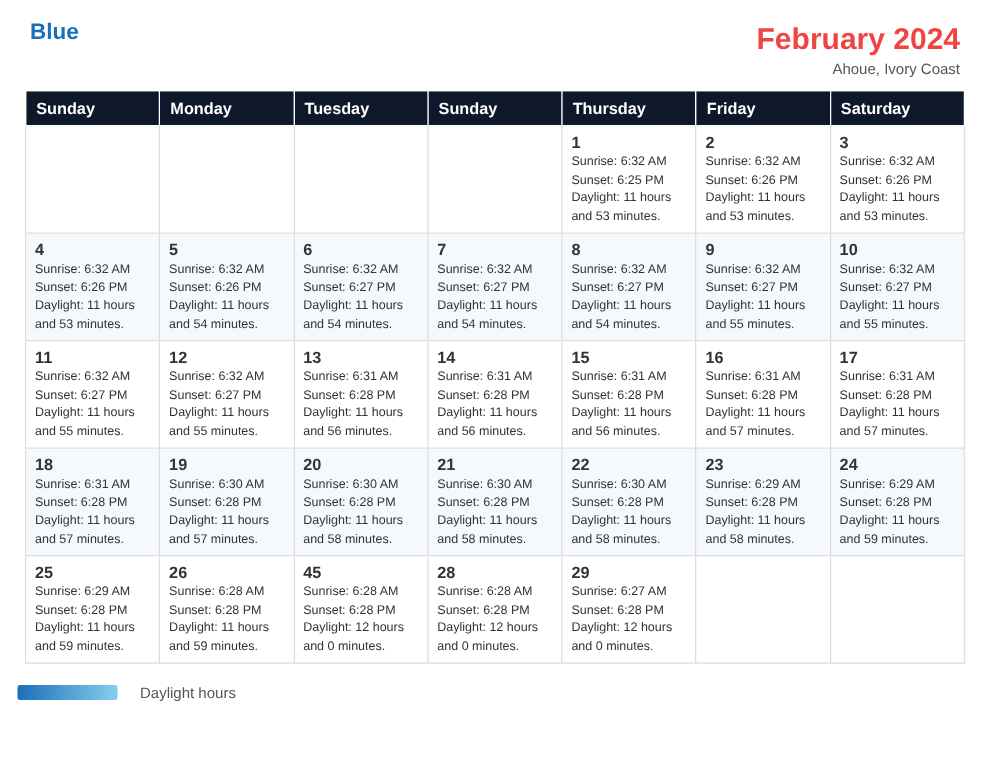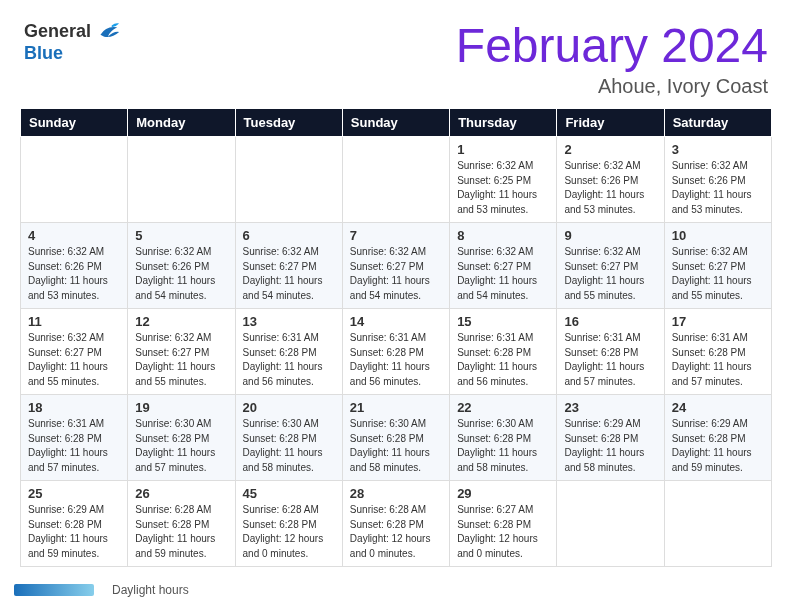--- a/index.html
+++ b/index.html
@@ -6,22 +6,22 @@
     body { font-family: Arial, sans-serif; background: #fff; width: 792px; height: 612px; overflow: hidden; }
     
     .header { display: flex; justify-content: space-between; align-items: flex-start; padding: 18px 24px 10px 24px; }
     
     .logo { display: flex; align-items: center; }
     .logo-text-general { font-size: 18px; font-weight: bold; color: #333; }
     .logo-text-blue { font-size: 18px; font-weight: bold; color: #1a6fba; }
     .logo-bird { width: 28px; height: 28px; margin-left: 2px; }
     
     .title-area { text-align: right; }
-    .main-title { font-size: 48px; font-weight: normal; color: #6d28d9; }
-    .subtitle { font-size: 20px; color: #555; margin-top: 2px; }
+    .main-title { font-size: 24px; font-weight: bold; color: #ef4444; }
+    .subtitle { font-size: 12px; color: #555; margin-top: 2px; }
     
     .calendar { width: 100%; border-collapse: collapse; margin: 0 10px; width: calc(100% - 20px); }
     .calendar-wrapper { padding: 0 10px 10px 10px; }
     
     .calendar th {
       background-color: #0f172a;
       color: #fff;
       text-align: left;
       padding: 6px 8px;
       font-size: 13px;
@@ -50,27 +50,20 @@
     .footer { padding: 6px 14px; display: flex; align-items: center; gap: 18px; }
     .footer-label { font-size: 12px; color: #555; }
     .footer-bar { width: 80px; height: 12px; background: linear-gradient(to right, #1a6fba, #87ceeb); border-radius: 2px; }
   </style>
 </head>
 <body>
 
 <div class="header">
   <div class="logo">
     <div style="display:flex; flex-direction:column; line-height:1.1;">
-      <div style="display:flex; align-items:center;">
-        <span class="logo-text-general">General</span>
-        <svg class="logo-bird" viewBox="0 0 30 30" xmlns="http://www.w3.org/2000/svg">
-          <path d="M8 18 Q14 8 26 10 Q18 14 16 20 Q22 14 28 15 Q20 22 12 20 Z" fill="#1a6fba"></path>
-          <path d="M20 8 Q24 5 28 6 Q24 10 20 10 Z" fill="#1a9fea"></path>
-        </svg>
-      </div>
       <span class="logo-text-blue" style="margin-top:-2px;">Blue</span>
     </div>
   </div>
   <div class="title-area">
     <div class="main-title">February 2024</div>
     <div class="subtitle">Ahoue, Ivory Coast</div>
   </div>
 </div>
 
 <div class="calendar-wrapper">

